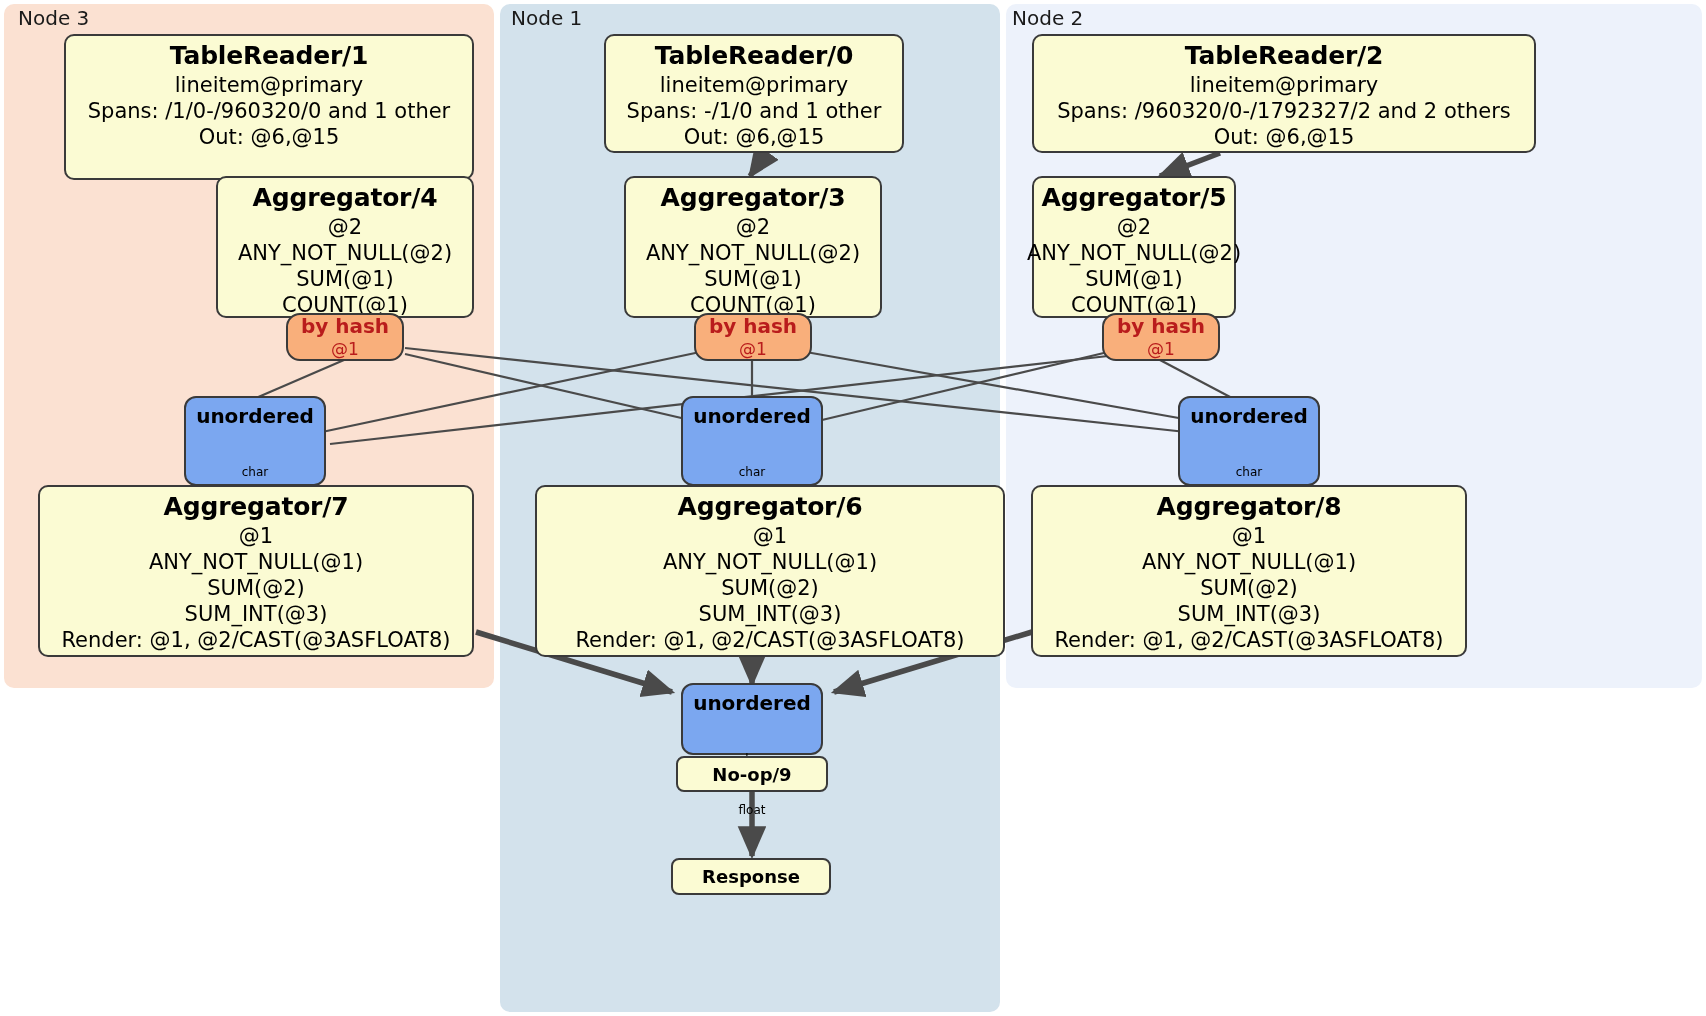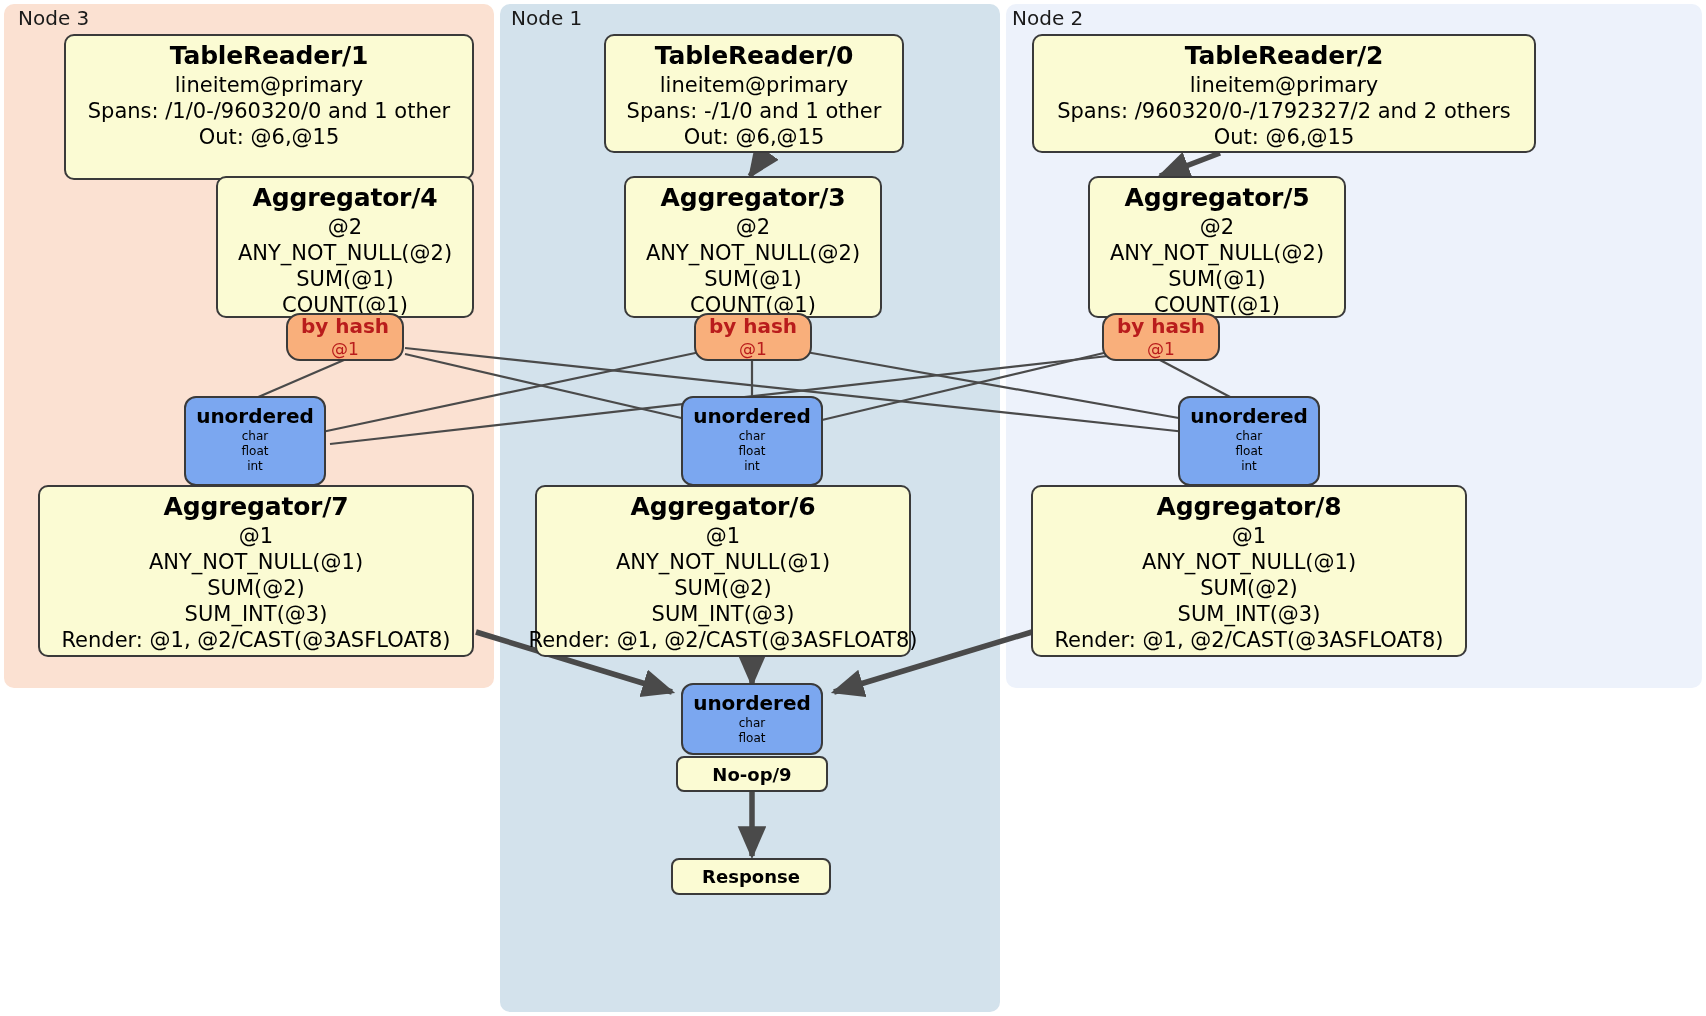--- a/index.html
+++ b/index.html
@@ -38,20 +38,21 @@
   }
   .router .rttl{font-weight:bold;font-size:20px;line-height:1.18;}
   .router .rln{font-size:17px;line-height:1.2;}
 
   .sync{
     position:absolute;box-sizing:border-box;
     background:#7BA7F0;border:2px solid #3a3a3a;border-radius:12px;
     text-align:center;color:#000;
     display:flex;flex-direction:column;justify-content:flex-start;align-items:center;
     padding-top:6px;
+    gap:36px;
   }
   .sync .sttl{font-weight:bold;font-size:20px;line-height:1.25;}
   .sync .sln{font-size:12px;line-height:1.24;}
 
   .small-proc{
     position:absolute;box-sizing:border-box;
     background:#FBFBD3;border:2px solid #3a3a3a;border-radius:8px;
     display:flex;justify-content:center;align-items:center;
     font-weight:bold;font-size:18px;color:#000;
   }
@@ -135,21 +136,21 @@
   </div>
 
   <div class="proc" style="left:624px;top:176px;width:258px;height:142px;">
     <div class="ttl">Aggregator/3</div>
     <div class="ln">@2</div>
     <div class="ln">ANY_NOT_NULL(@2)</div>
     <div class="ln">SUM(@1)</div>
     <div class="ln">COUNT(@1)</div>
   </div>
 
-  <div class="proc" style="left:1088px;top:176px;width:258px;height:142px;">
+  <div class="proc" style="left:1032px;top:176px;width:204px;height:142px;">
     <div class="ttl">Aggregator/5</div>
     <div class="ln">@2</div>
     <div class="ln">ANY_NOT_NULL(@2)</div>
     <div class="ln">SUM(@1)</div>
     <div class="ln">COUNT(@1)</div>
   </div>
 
   <div class="router" style="left:286px;top:313px;width:118px;height:48px;">
     <div class="rttl">by hash</div>
     <div class="rln">@1</div>
@@ -188,21 +189,21 @@
 
   <div class="proc" style="left:38px;top:485px;width:436px;height:172px;">
     <div class="ttl">Aggregator/7</div>
     <div class="ln">@1</div>
     <div class="ln">ANY_NOT_NULL(@1)</div>
     <div class="ln">SUM(@2)</div>
     <div class="ln">SUM_INT(@3)</div>
     <div class="ln">Render: @1, @2/CAST(@3ASFLOAT8)</div>
   </div>
 
-  <div class="proc" style="left:535px;top:485px;width:376px;height:172px;">
+  <div class="proc" style="left:535px;top:485px;width:470px;height:172px;">
     <div class="ttl">Aggregator/6</div>
     <div class="ln">@1</div>
     <div class="ln">ANY_NOT_NULL(@1)</div>
     <div class="ln">SUM(@2)</div>
     <div class="ln">SUM_INT(@3)</div>
     <div class="ln">Render: @1, @2/CAST(@3ASFLOAT8)</div>
   </div>
 
   <div class="proc" style="left:1031px;top:485px;width:436px;height:172px;">
     <div class="ttl">Aggregator/8</div>

